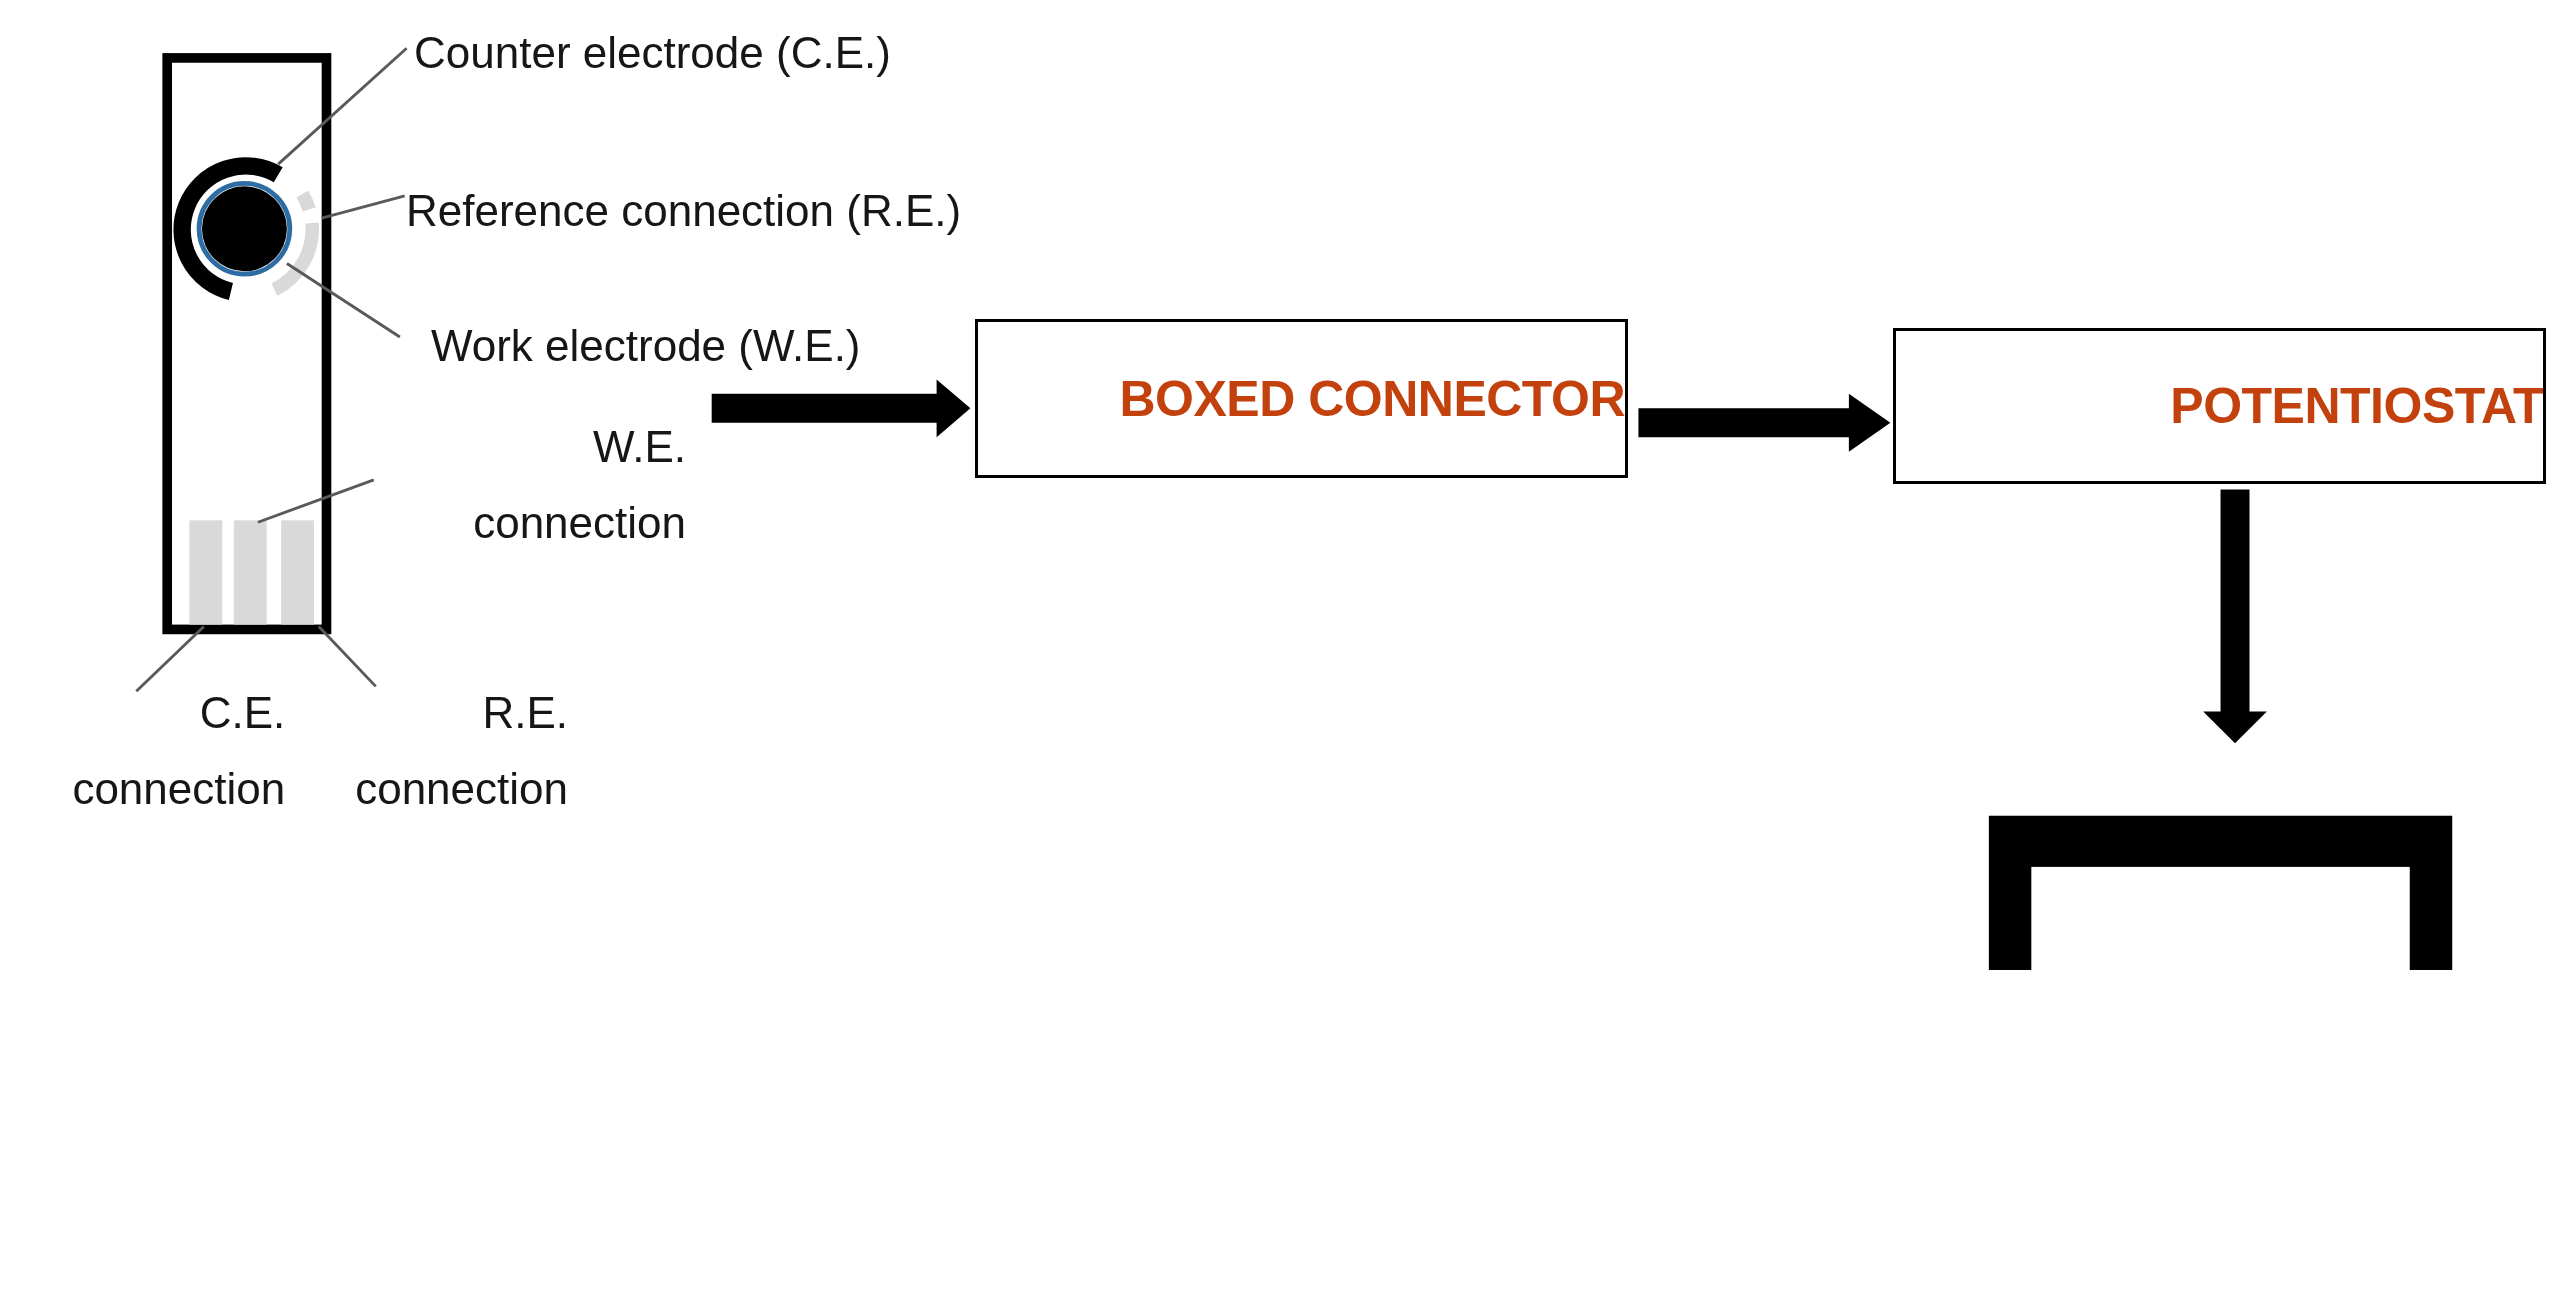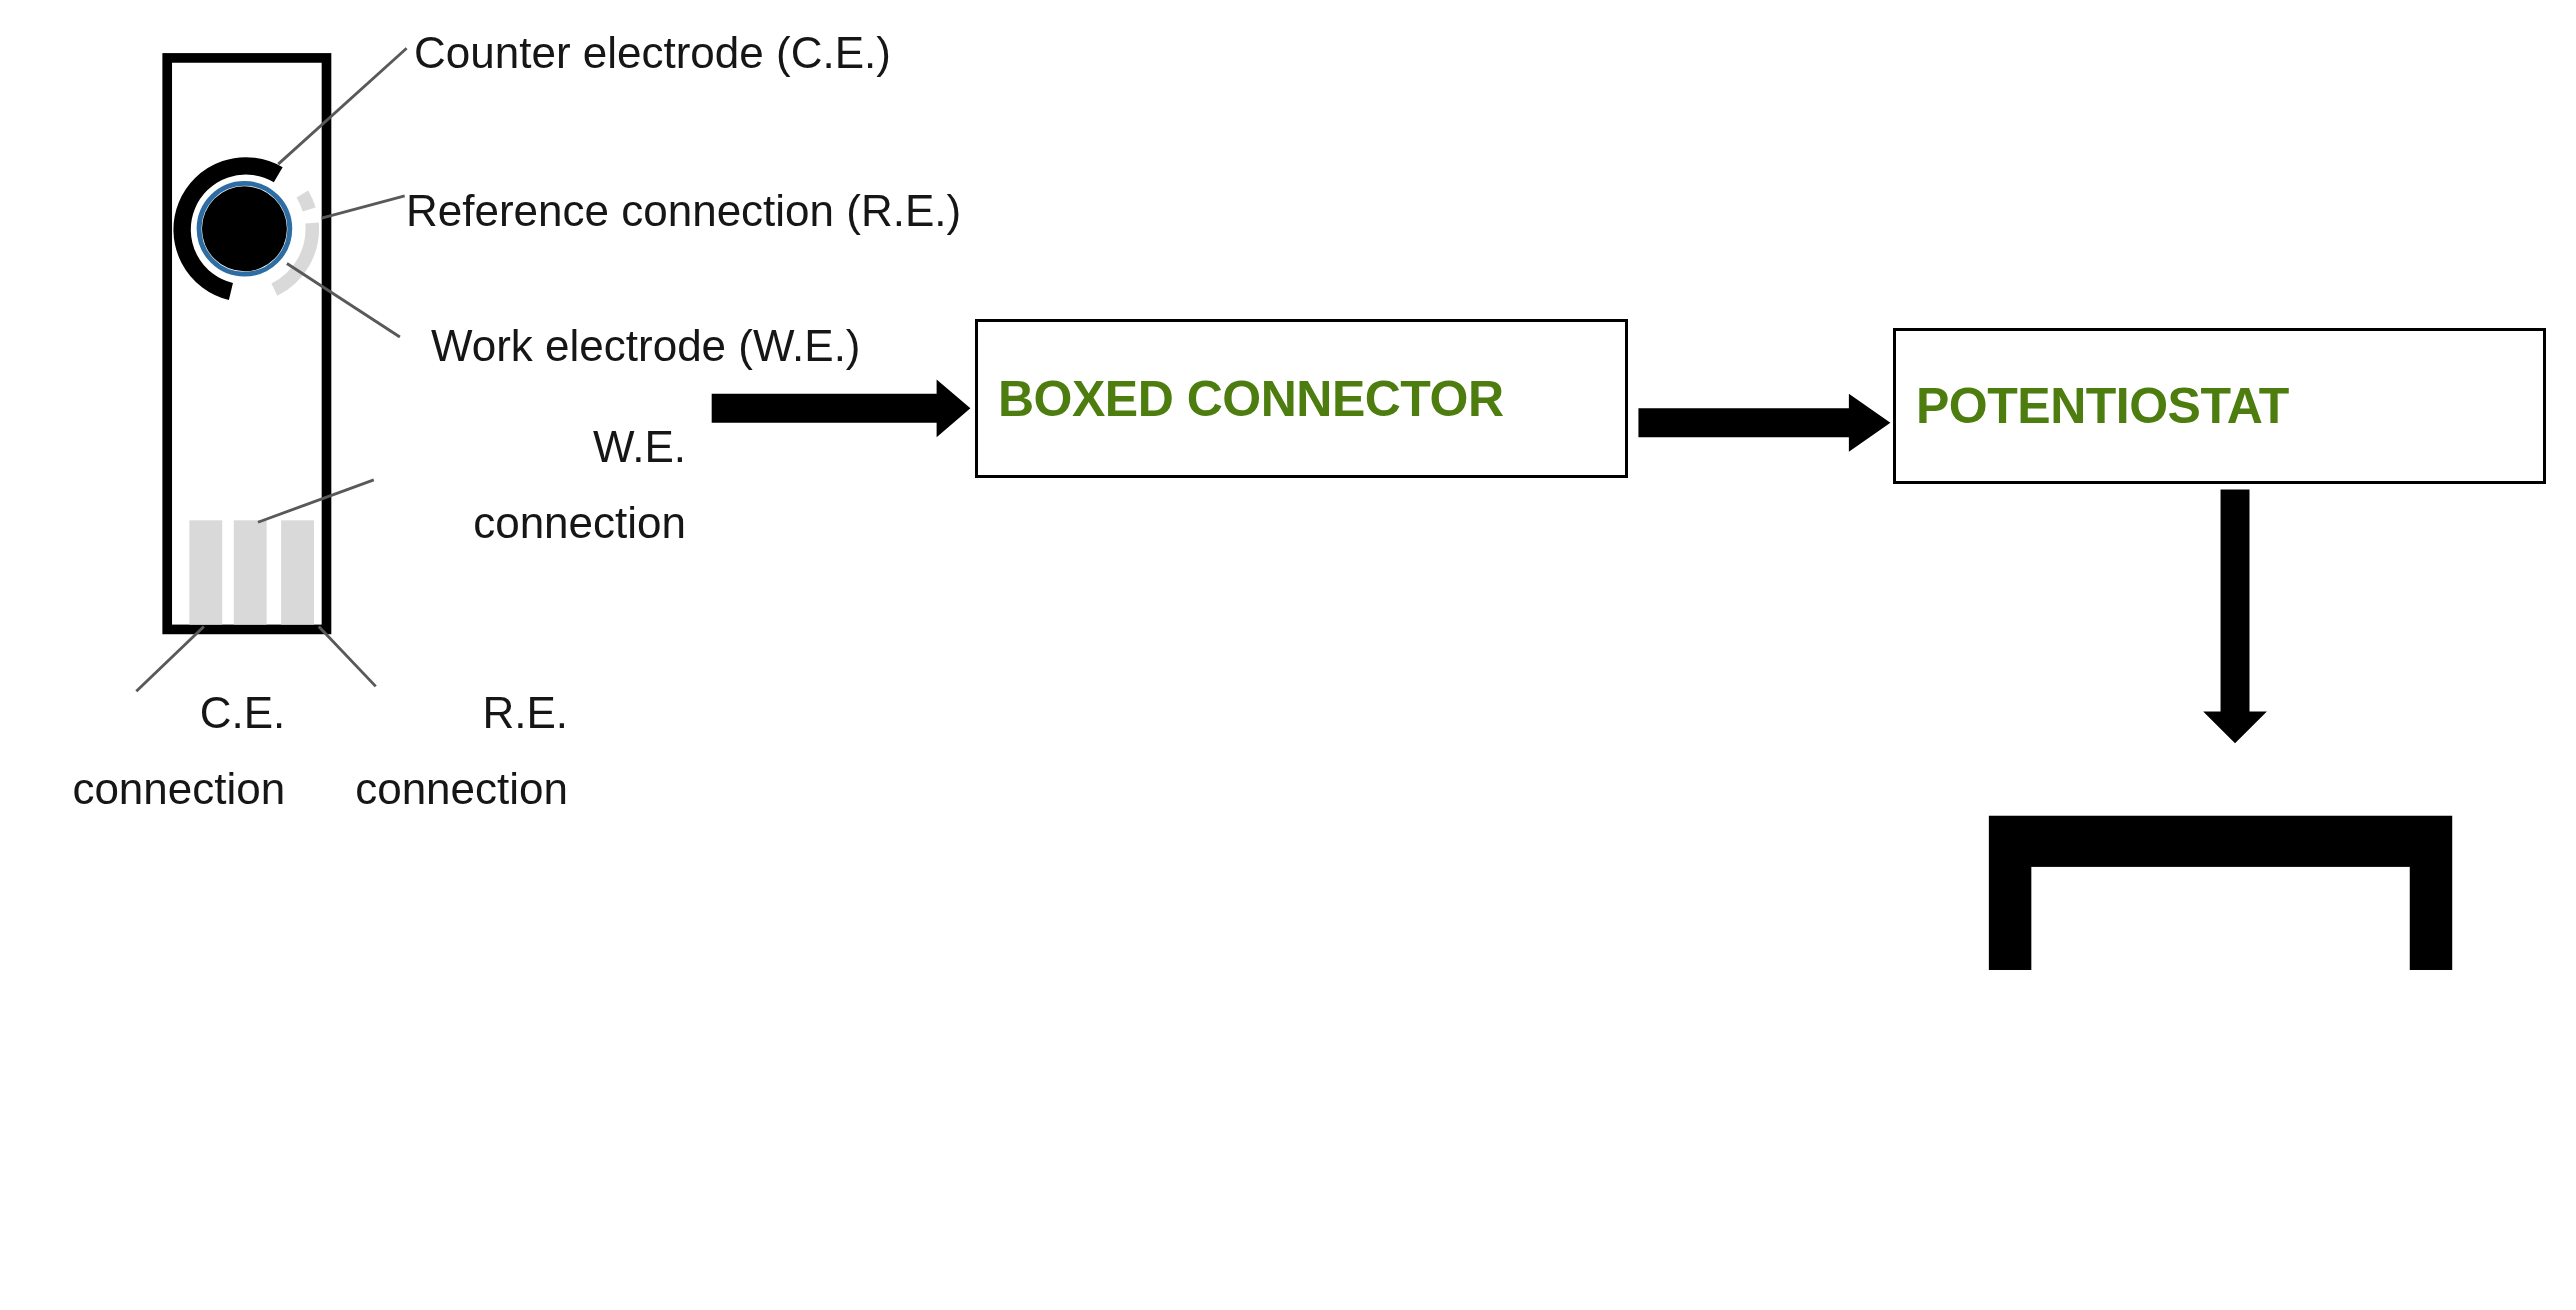--- a/index.html
+++ b/index.html
@@ -5,22 +5,22 @@
   html,body{margin:0;padding:0;background:#fff;}
   #canvas{
     position:relative;width:2576px;height:970px;background:#ffffff;overflow:hidden;
     font-family:"Liberation Sans",sans-serif;color:#111;
   }
   #shape-layer{position:absolute;left:0;top:0;}
   .lbl{position:absolute;font-size:44px;line-height:52px;white-space:nowrap;color:#161616;}
   .lbl2{position:absolute;font-size:44px;line-height:76px;text-align:right;color:#161616;}
   .flowbox{
     position:absolute;box-sizing:border-box;border:3.9px solid #000;background:#fff;
-    display:flex;align-items:center;justify-content:flex-start;
-    font-weight:bold;font-size:50px;letter-spacing:-0.5px;color:#4d7c0f;padding-left:20px;
+    display:flex;align-items:center;justify-content:flex-end;
+    font-weight:bold;font-size:50px;letter-spacing:-0.5px;color:#c2410c;padding-left:20px;
   }
 </style>
 </head>
 <body>
 
 <div id="canvas">
 
   <svg id="shape-layer" width="2576" height="1310" viewBox="0 0 2668 1357">
 
     <rect x="173" y="60" width="165" height="592" fill="#ffffff" stroke="#000000" stroke-width="10"></rect>

